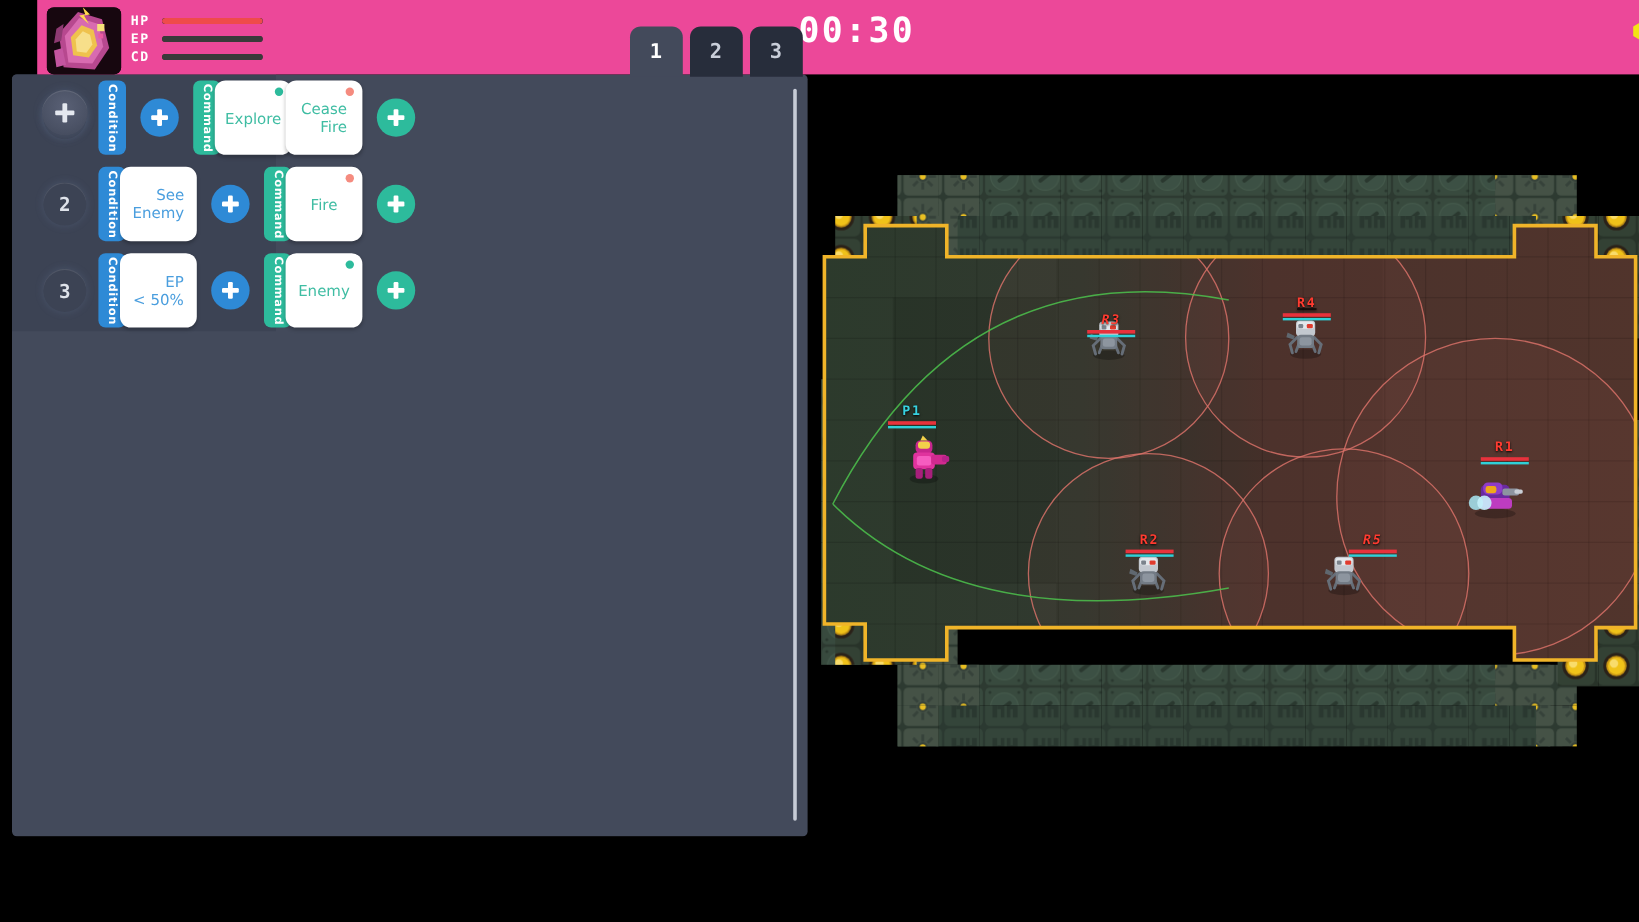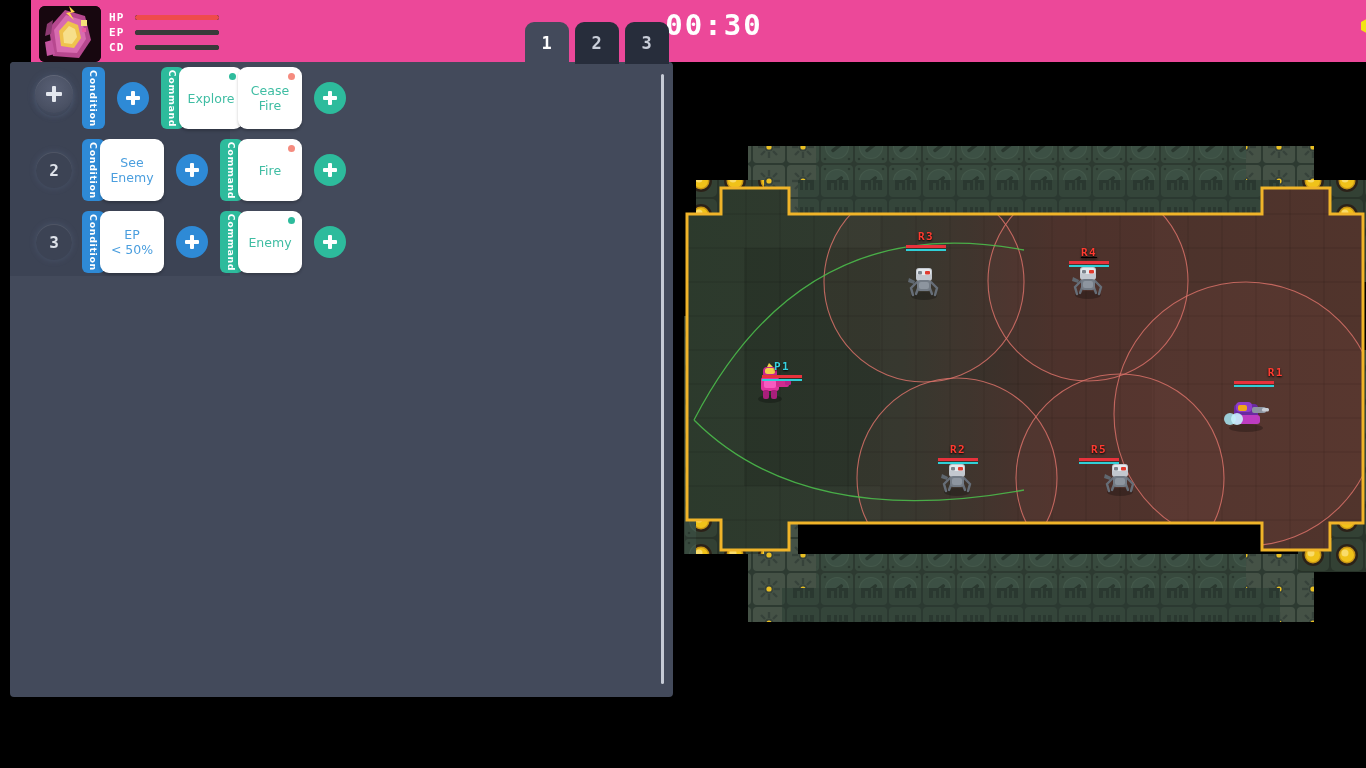--- a/index.html
+++ b/index.html
@@ -78,21 +78,21 @@
     color: #fff; font-size: 9.5px; font-weight: 700; letter-spacing: .6px;
     font-family: "DejaVu Sans", sans-serif;
   }
 
   .card {
     width: 64px; height: 62px; background: #fff; border-radius: 9px;
     position: relative; display: flex; align-items: center; justify-content: center;
     text-align: center; flex: none;
     box-shadow: 0 2px 3px rgba(0,0,0,.22);
   }
-  .card .ctext { font-size: 12.5px; line-height: 15px; font-weight: 400; padding: 0 3px; }
+  .card .ctext { font-size: 12.5px; line-height: 15px; font-weight: 400; padding: 0 3px; text-align: right; }
   .card.cond .ctext { color: #4a9ede; }
   .card.cmd  .ctext { color: #3fbda3; }
   .card .dot { position: absolute; top: 6px; right: 7px; width: 7px; height: 7px; border-radius: 50%; }
 
   .plus {
     width: 32px; height: 32px; border-radius: 50%; flex: none;
     display: flex; align-items: center; justify-content: center;
     color: #fff; position: relative; cursor: pointer;
   }
   .plus.blue  { background: #2e8ad6; }
@@ -569,46 +569,46 @@
     <rect x="9" y="5" width="14" height="6" rx="2" fill="#e4e8ec"></rect>
     <rect x="17" y="7" width="5" height="3.6" rx="1" fill="#e03b2e"></rect>
     <rect x="10" y="7" width="4" height="3.6" rx="1" fill="#7b838c"></rect>
     <rect x="9" y="16" width="14" height="11" rx="3" fill="#737b85"></rect>
     <rect x="11" y="18" width="10" height="7" rx="2" fill="#8d959f"></rect>
     <path d="M7 17 L1 14 L0 18 L6 20 Z" fill="#5f676f"></path>
   </g>
         </g>
   </svg>
   <div id="unitLabels">
-        <div class="unitlabel" style="left: 98px; top: 206px; margin-top: 24px;">
+        <div class="unitlabel" style="left: 76px; top: 206px;">
           <div class="nm" style="color:#37d2e0">P1</div>
           <div class="hp"></div>
           <div class="sh"></div>
         </div>
-        <div class="unitlabel" style="left: 570px; top: 236px; text-align: right;">
+        <div class="unitlabel" style="left: 570px; top: 236px;">
           <div class="nm" style="color:#ff3b30">R1</div>
           <div class="hp"></div>
           <div class="sh"></div>
         </div>
         <div class="unitlabel" style="left: 274px; top: 313px;">
           <div class="nm" style="color:#ff3b30">R2</div>
           <div class="hp"></div>
           <div class="sh"></div>
         </div>
-        <div class="unitlabel" style="left: 242px; top: 100px;">
+        <div class="unitlabel" style="left: 242px; top: 130px; font-style: italic;">
           <div class="nm" style="color:#ff3b30">R3</div>
           <div class="hp"></div>
           <div class="sh"></div>
         </div>
         <div class="unitlabel" style="left: 405px; top: 116px; text-decoration: underline;">
           <div class="nm" style="color:#ff3b30">R4</div>
           <div class="hp"></div>
           <div class="sh"></div>
         </div>
-        <div class="unitlabel" style="left: 415px; top: 313px;">
+        <div class="unitlabel" style="left: 460px; top: 313px; font-style: italic;">
           <div class="nm" style="color:#ff3b30">R5</div>
           <div class="hp"></div>
           <div class="sh"></div>
         </div>
       </div>
 </div>
 
 <div class="bottombar">
   <div id="edittools"></div>
 

